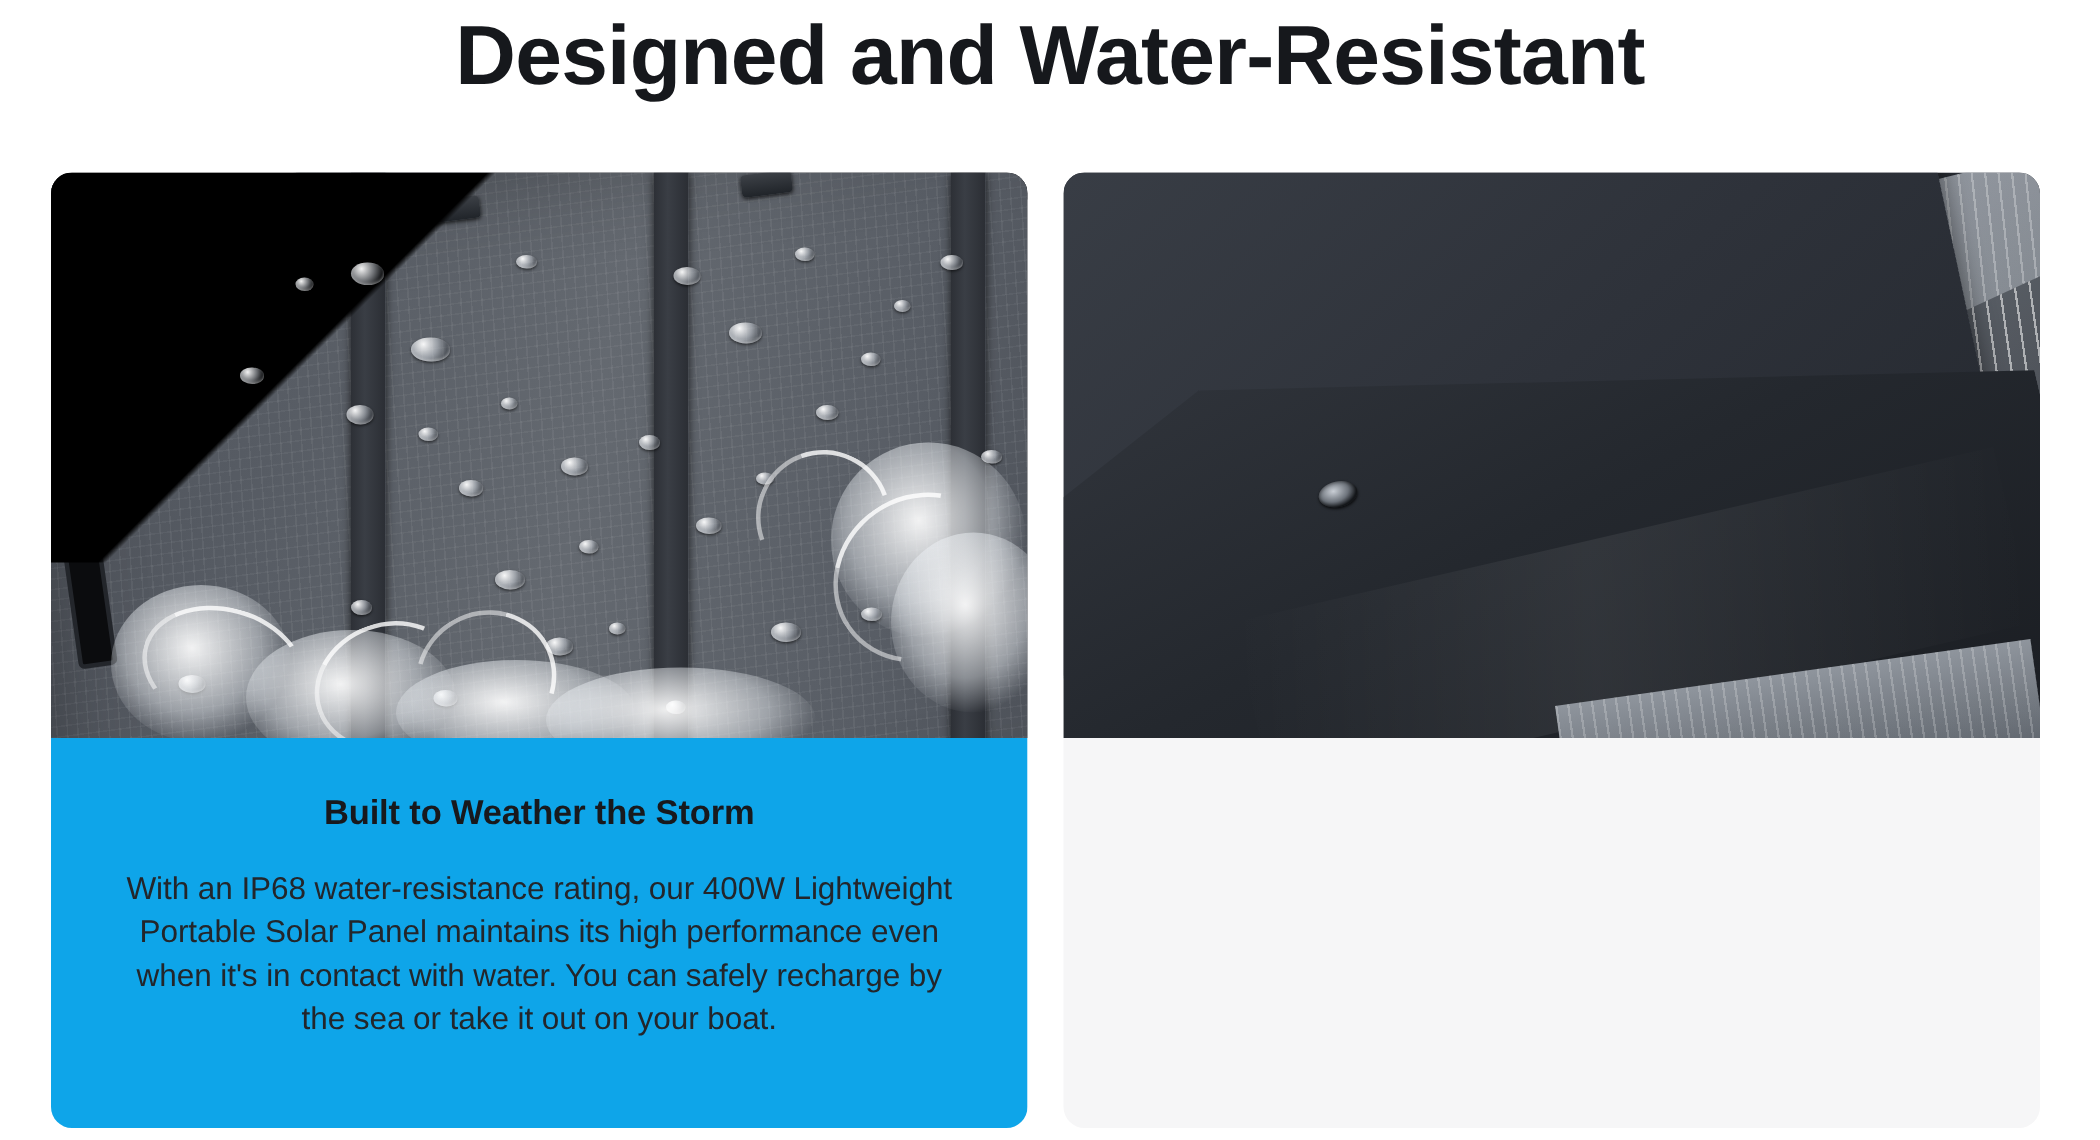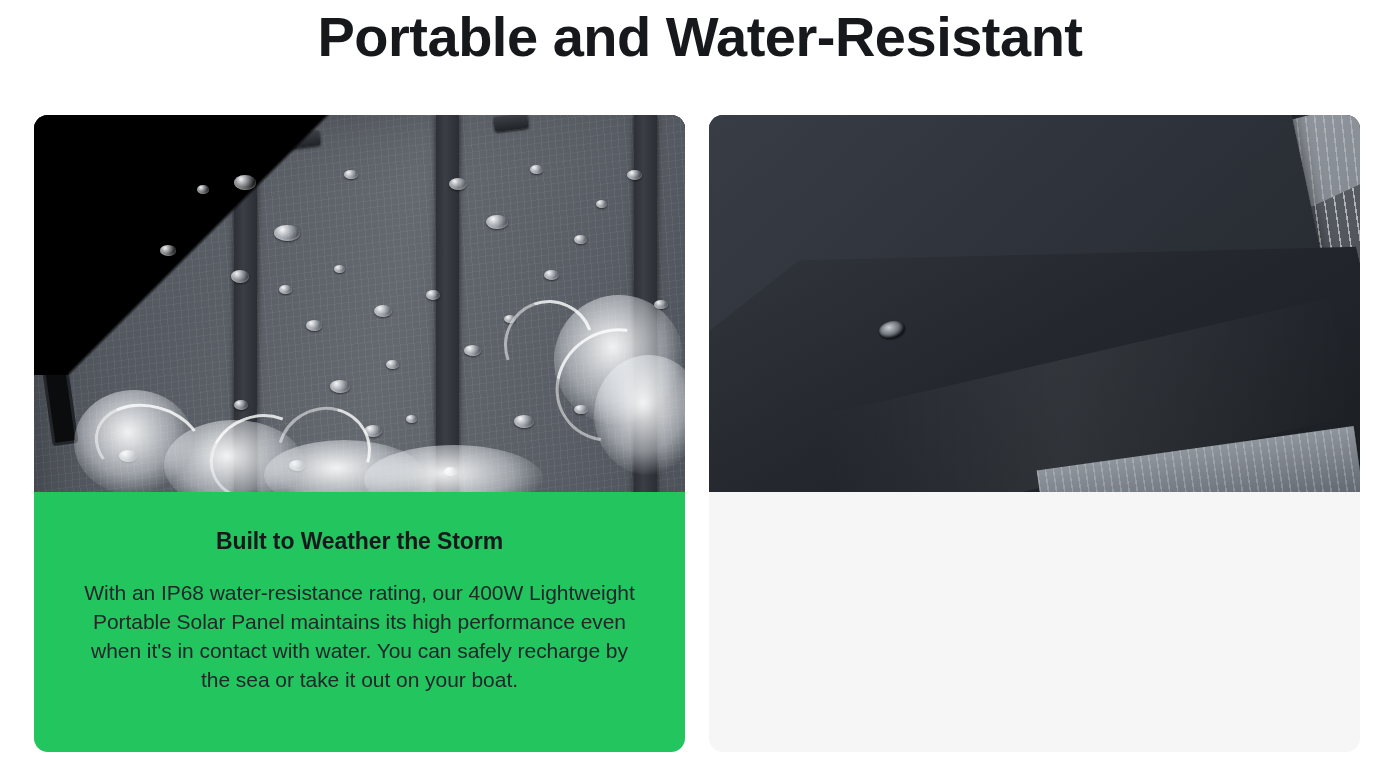--- a/index.html
+++ b/index.html
@@ -191,21 +191,21 @@
     border-radius:50%;
     background:radial-gradient(ellipse at 40% 35%, #c9ced5, #6d737b 45%, #1a1d21 70%);
     box-shadow:0 1px 2px rgba(0,0,0,.8), inset 0 0 3px rgba(0,0,0,.6);
     transform:rotate(-12deg);
   }
 
   
   .card-body {
     padding:34px 42px 46px 42px;
     text-align:center;
-    background:#22c55e;
+    background:#0ea5e9;
     flex:1 1 auto;
   }
   .card-title {
     font-size:23px;
     font-weight:700;
     color:#18191d;
     letter-spacing:-0.1px;
     line-height:30px;
     margin-bottom:22px;
   }
@@ -217,21 +217,21 @@
     letter-spacing:-0.05px;
     max-width:560px;
     margin:0 auto;
   }
 </style>
 </head>
 <body>
 
 <div class="page">
 
-  <h1 class="section-heading">Portable and Water-Resistant</h1>
+  <h1 class="section-heading">Designed and Water-Resistant</h1>
 
   <div class="card-grid">
 
     <div class="feature-card">
       <div class="card-media img-splash">
         <div class="panel-top-edge"></div>
         <div class="panel-body"></div>
         <div class="seam s1"></div>
         <div class="seam s2"></div>
         <div class="seam s3"></div>

